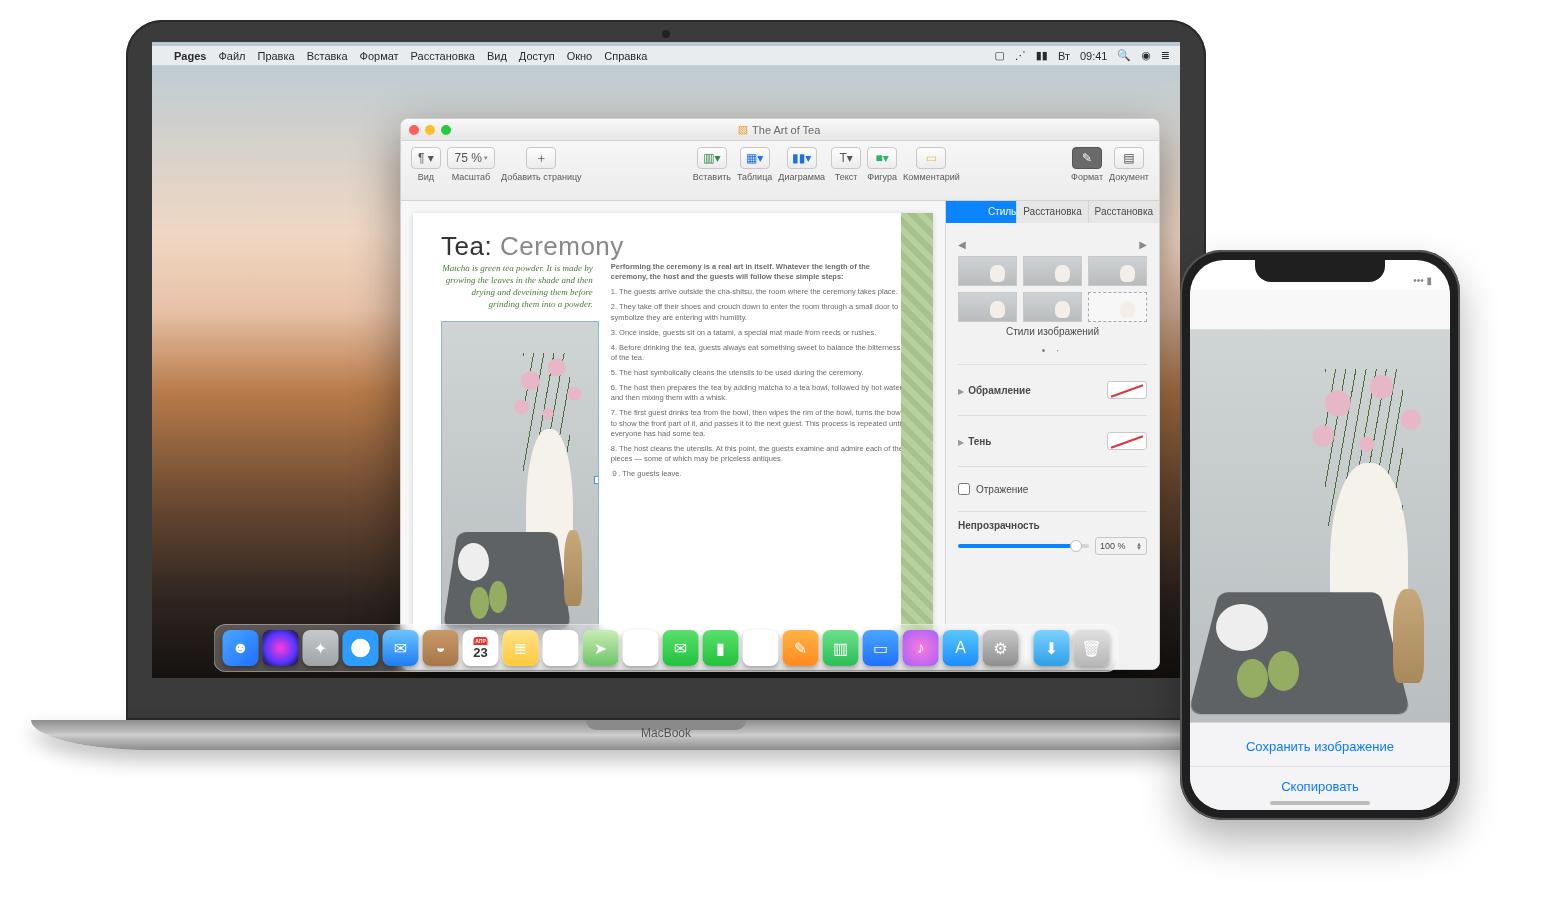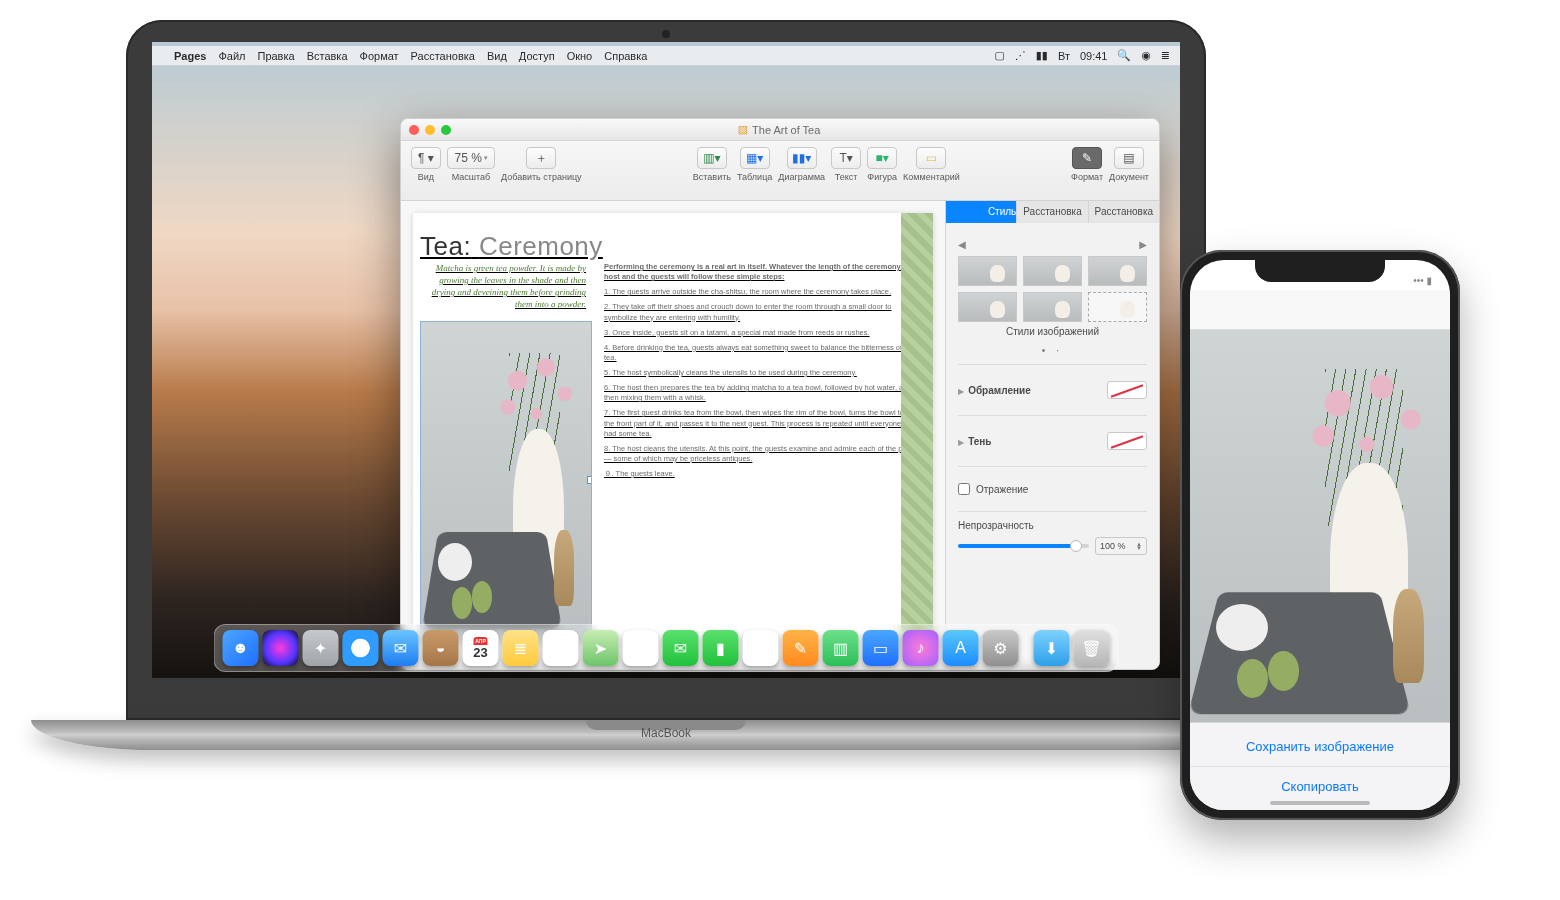--- a/index.html
+++ b/index.html
@@ -39,21 +39,21 @@
 .traffic span { width: 10px; height: 10px; border-radius: 50%; display: block; }
 .t-red { background: #ff5f56; } .t-yel { background: #ffbd2e; } .t-grn { background: #27c93f; }
 .titlebar .docname { margin: 0 auto; display: flex; gap: 4px; align-items: center; }
 .toolbar { height: 60px; background: linear-gradient(#f6f6f6,#ececec); border-bottom: 1px solid #d2d2d2; display: flex; align-items: flex-start; padding: 6px 10px; gap: 12px; font-size: 9px; color: #5a5a5a; }
 .tb-group { display: flex; gap: 6px; }
 .tb-btn { display: flex; flex-direction: column; align-items: center; gap: 3px; }
 .tb-ico { width: 30px; height: 22px; background: linear-gradient(#fdfdfd,#ececec); border: 1px solid #c8c8c8; border-radius: 4px; display: flex; align-items: center; justify-content: center; font-size: 12px; color: #555; }
 .tb-right { margin-left: auto; display: flex; gap: 6px; }
 .content { flex: 1; display: flex; background: #f3f4f5; overflow: hidden; }
 .canvas { flex: 1; background: #f7f7f7; padding: 12px; overflow: hidden; position: relative; }
-.page { width: 100%; height: 100%; background: #fff; box-shadow: 0 1px 6px rgba(0,0,0,.15); padding: 18px 7px; position: relative; display: flex; flex-direction: column; overflow: hidden; text-decoration: underline; }
+.page { width: 100%; height: 100%; background: #fff; box-shadow: 0 1px 6px rgba(0,0,0,.15); padding: 18px 28px; position: relative; display: flex; flex-direction: column; overflow: hidden; }
 .maintitle { font-size: 26px; font-weight: 300; color: #333; letter-spacing: .5px; }
 .maintitle .strong { font-weight: 400; }
 .maintitle .light { color: #888; }
 .bodywrap { display: flex; gap: 12px; flex: 1; overflow: hidden; }
 .leftcol { width: 34%; display: flex; flex-direction: column; }
 .quote { font: italic 9px/1.35 Georgia, serif; color: #4a7b32; text-align: right; padding-right: 6px; }
 .photo { margin-top: 10px; flex: 1; border: 1px solid #8fb0d8; position: relative; overflow: hidden; }
 .photo.sel::before, .photo.sel::after { content: ""; position: absolute; width: 6px; height: 6px; background: #fff; border: 1px solid #5a8fd6; }
 .photo.sel::before { left: 50%; top: -4px; margin-left: -4px; } .photo.sel::after { right: -4px; top: 50%; margin-top: -4px; }
 .tea-scene { position: absolute; inset: 0; background: linear-gradient(180deg,#cfd4d5,#b9bfc0); }
@@ -304,21 +304,21 @@
                   <div class="swatch none"></div>
                 </div>
                 <div class="row">
                   <label class="chk">
                       <input type="checkbox" style="">
                       <span>Отражение</span>
                     </label>
                   <span></span>
                 </div>
                 <div style="border-top:1px solid #dcdcdc;padding-top:8px;">
-                  <div class="lbl" style="font-weight:400;">Непрозрачность</div>
+                  <div class="lbl" style="font-weight:700;">Непрозрачность</div>
                   <div class="slider-row">
                     <div class="slider">
                         <div class="knob"></div>
                       </div>
                     <div class="num">
                       <span>100 %</span>
                       <span class="arrows">▲<br>▼</span>
                     </div>
                   </div>
                 </div>

